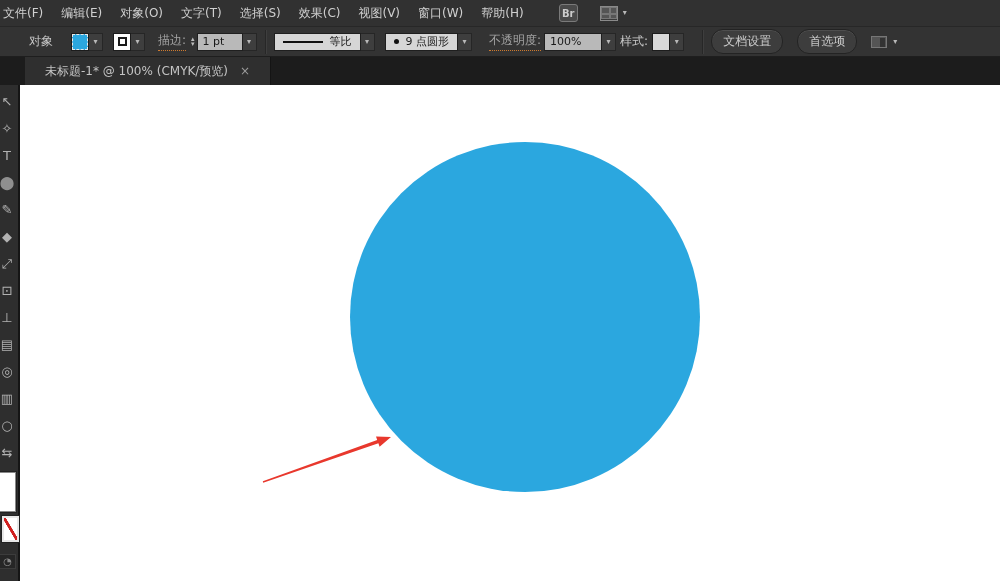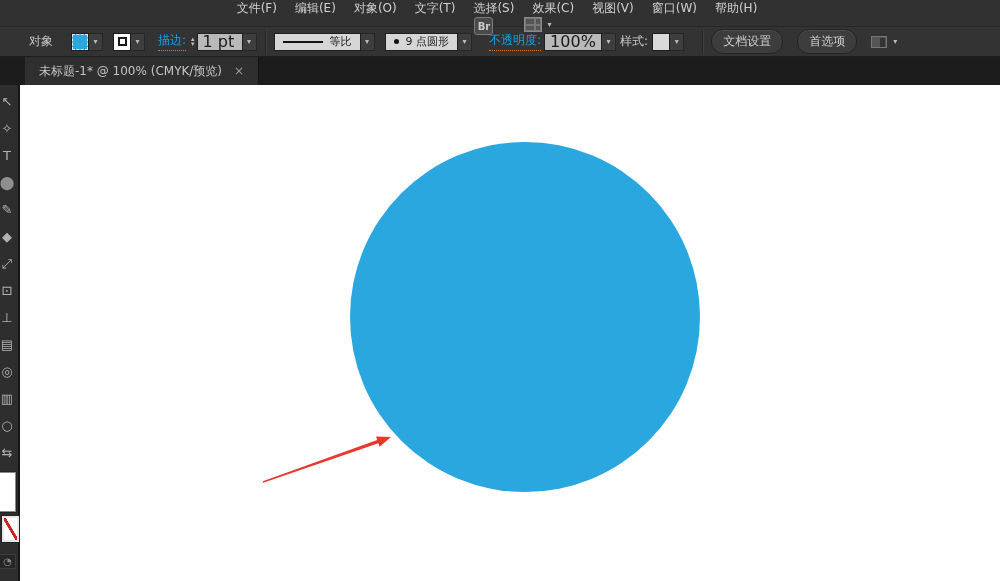--- a/index.html
+++ b/index.html
@@ -5,25 +5,25 @@
   * { box-sizing: border-box; }
   html,body { margin:0; padding:0; }
   body {
     width:1000px; height:581px; overflow:hidden;
     background:#fff; font-family:"DejaVu Sans","Liberation Sans",sans-serif;
     -webkit-font-smoothing:antialiased;
   }
   
   .menubar {
     height:27px; background:#313131; display:flex; align-items:center;
-    color:#d0d0d0; font-size:12px; border-bottom:1px solid #272727;flex-direction:column;
+    color:#d0d0d0; font-size:12px; border-bottom:1px solid #272727;
   }
   .menu-items { display:flex; margin-left:-6px; }
   .menu-item { padding:0 9px; cursor:default; white-space:nowrap; }
-  .menu-icons { display:flex; align-items:flex-start; margin-left:26px; gap:31px; }
+  .menu-icons { display:flex; align-items:center; margin-left:26px; gap:22px; }
   .br-icon {
     width:19px; height:18px; background:#4a4a4a; border:1px solid #7a7a7a;
     border-radius:3px; color:#cccccc; font-size:10px; font-weight:bold;
     display:flex; align-items:center; justify-content:center;
   }
   .ws-group { display:flex; align-items:center; gap:5px; }
   .ws-icon {
     width:18px; height:15px; border:1px solid #8a8a8a; background:#3a3a3a;
     display:grid; grid-template-columns:60% 40%; grid-template-rows:55% 45%;
   }
@@ -43,27 +43,27 @@
   }
   .fill-swatch { background:#2ba7df; outline:1px dashed #e8e8e8; outline-offset:-2px; }
   .stroke-swatch { background:#ffffff; }
   .stroke-inner { width:9px; height:9px; border:2px solid #1a1a1a; background:#fff; }
   .style-swatch { background:#d9d9d9; }
   .arrow-btn {
     width:14px; height:18px; background:#3e3e3e; border:1px solid #262626; border-left:none;
     display:flex; align-items:center; justify-content:center;
   }
   .accent-label {
-    color:#0ea5e9; border-bottom:1px dotted #cf7a2e; margin:0 3px; padding-bottom:1px;
+    color:#a3a3a3; border-bottom:1px dotted #cf7a2e; margin:0 3px; padding-bottom:1px;
   }
   .stepper { display:flex; flex-direction:column; justify-content:center; margin:0 2px; }
   .stepper span { font-size:7px; line-height:5px; color:#bcbcbc; text-align:center; }
   .field {
     height:18px; background:#b9b9b9; border:1px solid #1f1f1f; color:#1a1a1a;
-    font-size:16px; display:flex; align-items:center; padding:0 5px;
+    font-size:11px; display:flex; align-items:center; padding:0 5px;
   }
   .field-stroke { width:46px; }
   .field-opacity { width:58px; }
   .dropdown-lg {
     height:18px; background:#d6d6d6; border:1px solid #1f1f1f; color:#1a1a1a;
     font-size:11px; display:flex; align-items:center; gap:7px; padding:0 8px;
   }
   .profile-line { width:40px; height:2px; background:#111; }
   .brush-dot { width:5px; height:5px; border-radius:50%; background:#111; }
   .sep { width:1px; height:24px; background:#272727; margin:0 8px; box-shadow:1px 0 0 #3e3e3e; }
@@ -72,21 +72,21 @@
     box-shadow:inset 0 1px 0 #4e4e4e; color:#cccccc; font-size:12px;
     padding:3px 11px; margin-right:14px; white-space:nowrap;
   }
   .panel-icon-group { display:flex; align-items:center; gap:6px; }
   .panel-icon { width:16px; height:12px; background:#555; border:1px solid #777; position:relative; }
   .panel-icon::after { content:""; position:absolute; right:1px; top:1px; width:5px; height:9px; background:#333; }
   
   .tabbar { height:28px; background:#1c1c1c; display:flex; align-items:stretch; }
   .doc-tab {
     margin-left:25px; background:#2f2f2f; color:#c4c4c4; font-size:12px;
-    display:flex; align-items:center; gap:12px; padding:0 14px; border-right:1px solid #141414;
+    display:flex; align-items:center; gap:12px; padding:0 20px; border-right:1px solid #141414;
   }
   .tab-close { color:#9c9c9c; font-size:12px; }
   
   .main { display:flex; height:496px; }
   .toolbar {
     width:20px; background:#2e2e2e; border-right:2px solid #151515;
     display:flex; flex-direction:column; align-items:flex-start; padding-top:3px; flex:none;
   }
   .tool { height:27px; width:18px; color:#b2b2b2; font-size:13px;
     display:flex; align-items:center; overflow:hidden; flex:none; }

